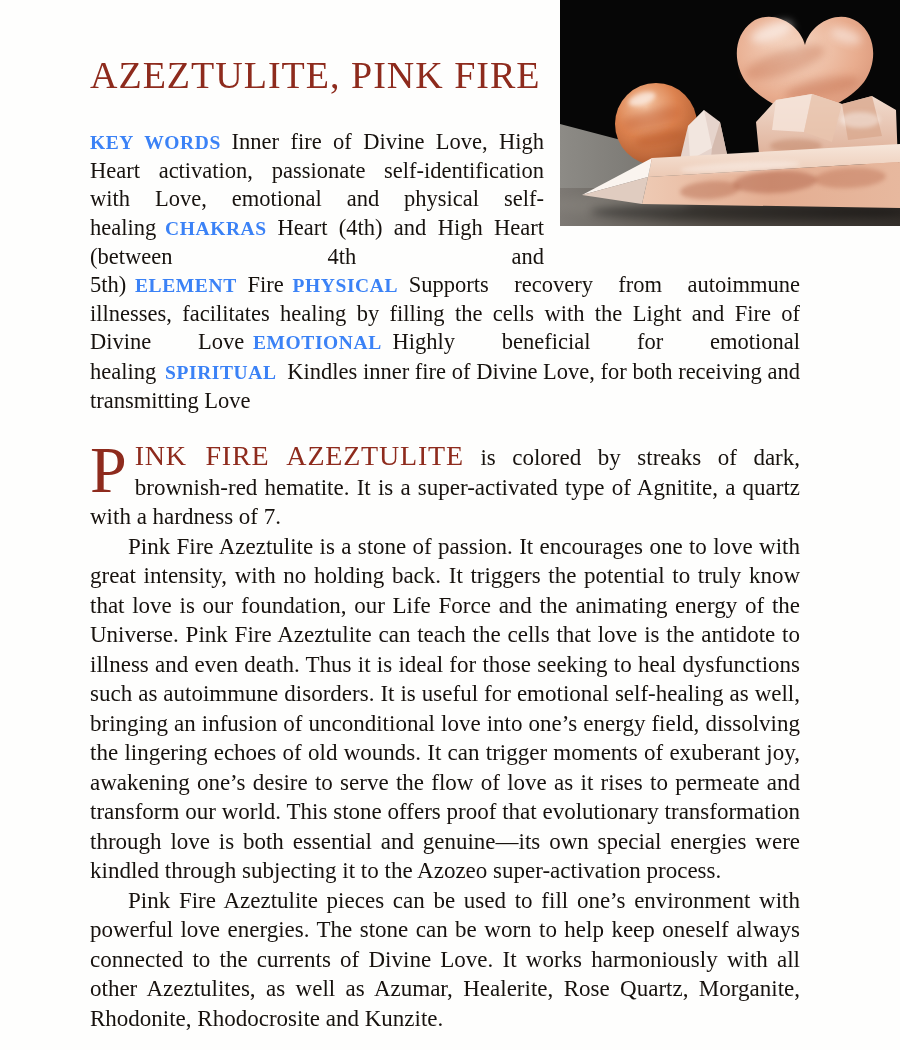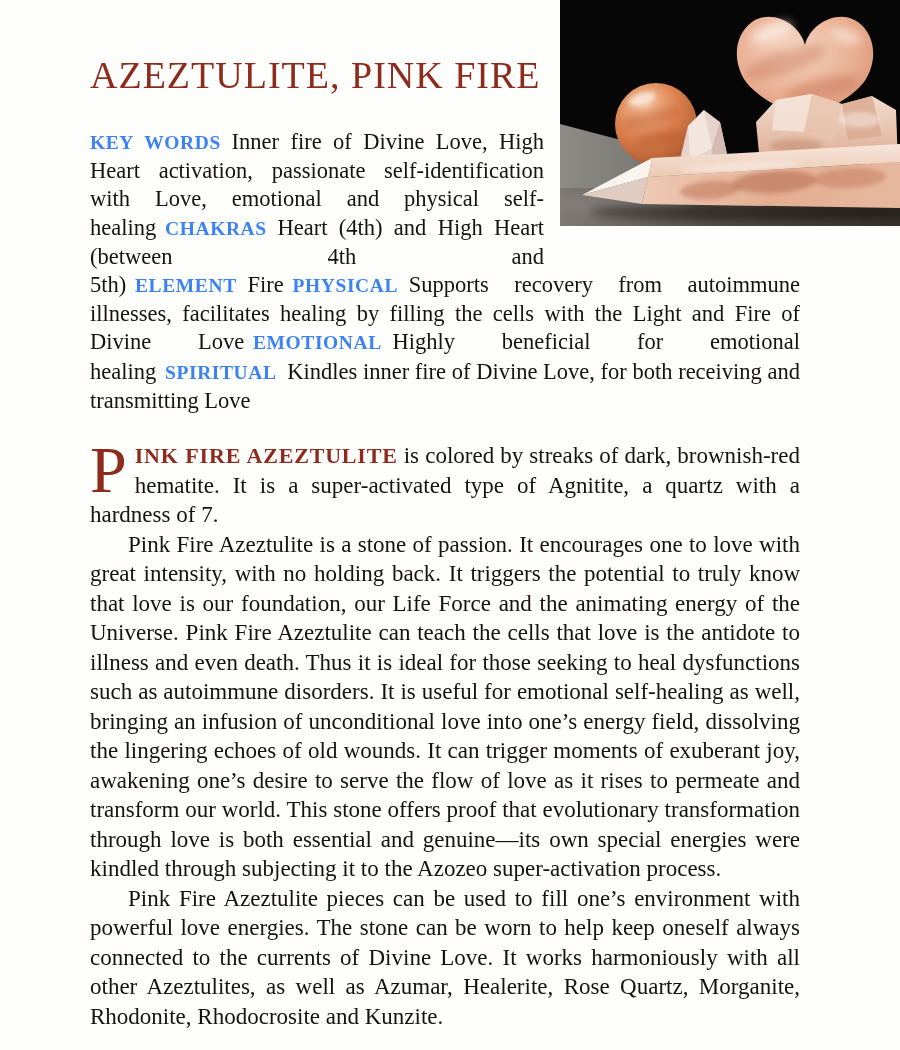--- a/index.html
+++ b/index.html
@@ -62,23 +62,23 @@
   .dropcap {
     float: left;
     color: #8e2b1d;
     font-size: 66px;
     line-height: 54px;
     padding: 2px 8px 0 0;
     font-family: "Liberation Serif", serif;
   }
   .lead-sc {
     color: #8e2b1d;
-    font-size: 22px;
+    font-size: 28px;
     letter-spacing: 0.8px;
-    font-weight: bold;
+    font-weight: normal;
   }
 </style>
 </head>
 <body>
 
 <div class="page">
 
   <div class="photo-wrap">
     <svg width="340" height="226" viewBox="0 0 340 226" xmlns="http://www.w3.org/2000/svg">
       <defs>

